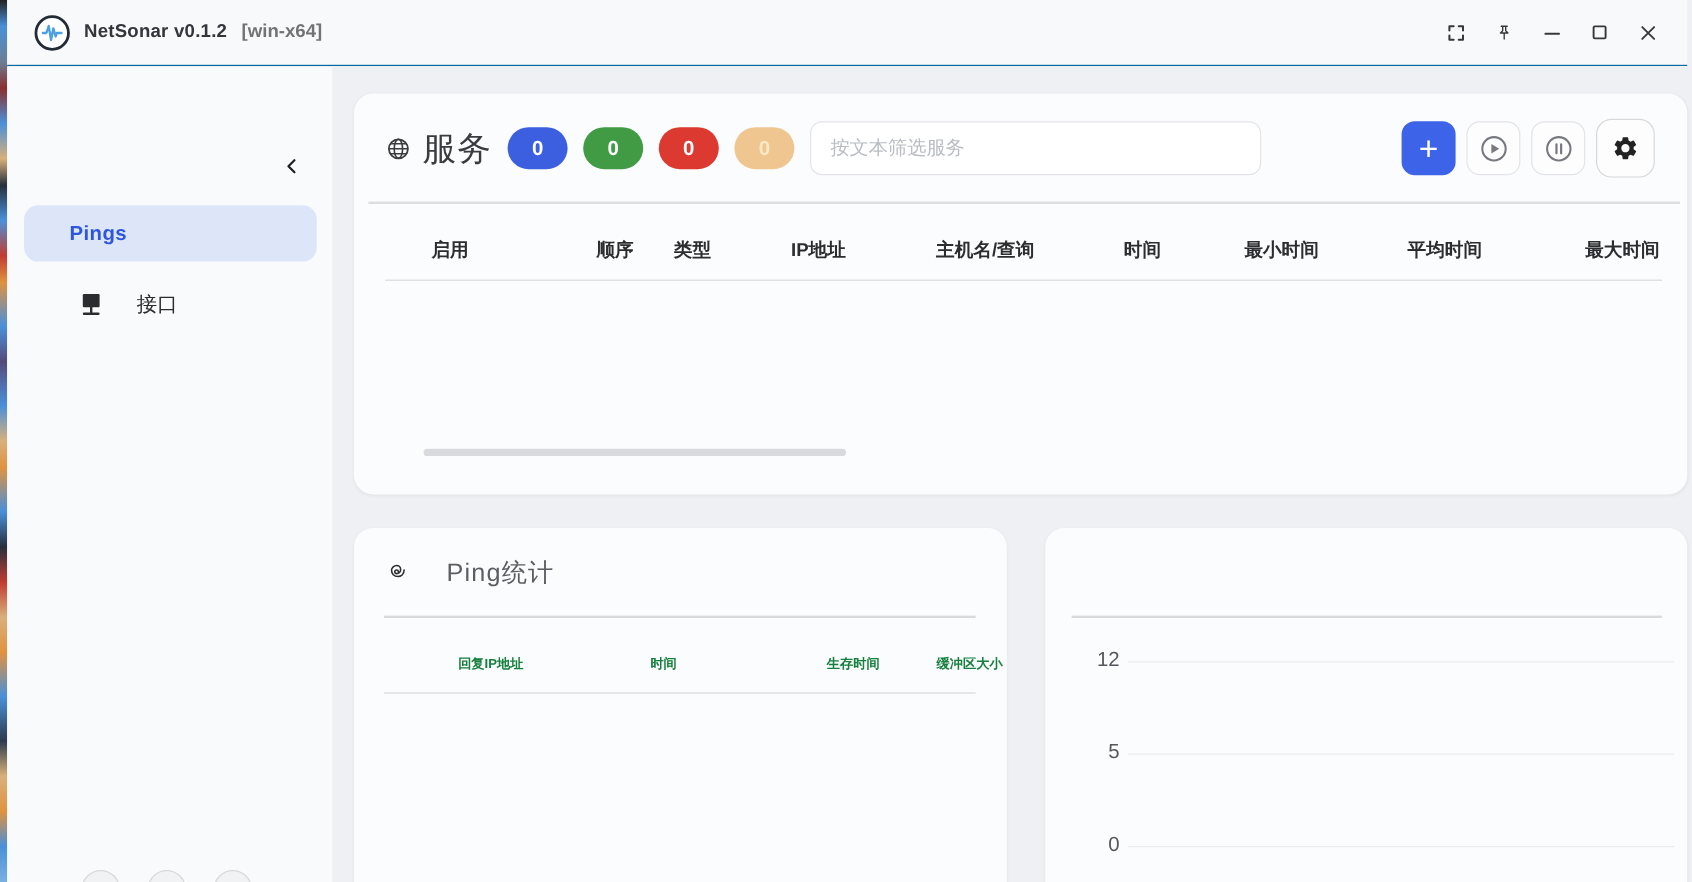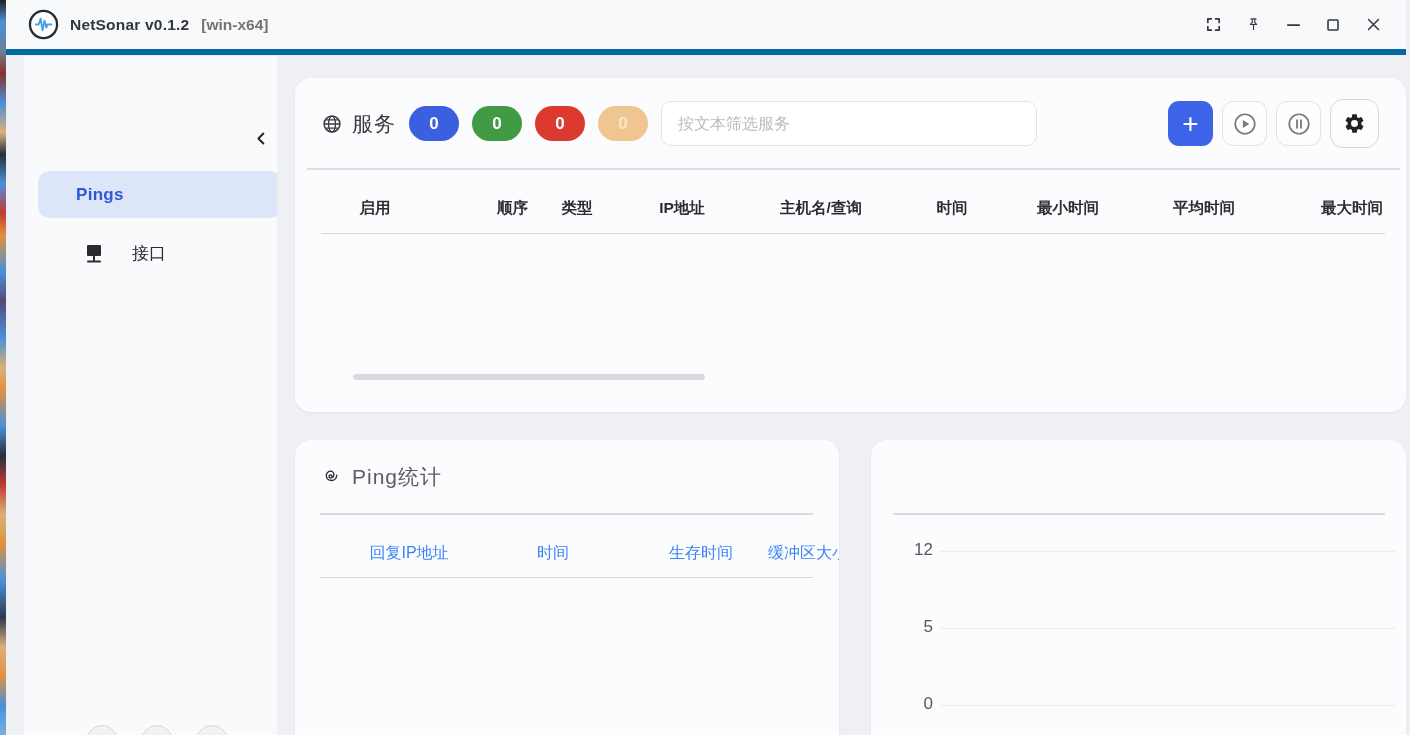--- a/index.html
+++ b/index.html
@@ -16,35 +16,35 @@
       #222 0%,#4a90d9 3%,#6b7f95 7%,#8a2f2f 10%,#4a90d9 14%,#d8b07a 18%,
       #27303d 21%,#4a90d9 25%,#c23b32 29%,#e0923f 32%,#4a90d9 37%,#544a7a 41%,
       #4a90d9 46%,#d8b07a 50%,#e0923f 53%,#4a90d9 58%,#27303d 62%,#c23b32 66%,
       #d8b07a 70%,#e0923f 74%,#4a90d9 79%,#2d3a4d 84%,#d8b07a 88%,#e0923f 92%,
       #4a90d9 96%,#7ab0e0 100%);
   }
 
   
   .titlebar {
     position:absolute; left:6px; top:0; right:4px; height:55px;
-    background:#f8f9fa; border-bottom:6px solid #0369a1;
+    background:#f8f9fa; border-bottom:1px solid #0369a1;
     display:flex; align-items:center;
   }
   .app-logo { width:31px; height:31px; margin-left:22px; flex:0 0 auto; }
   .app-title { margin-left:11px; font-size:15.5px; font-weight:bold; color:#33363b; letter-spacing:.2px; }
   .app-arch  { margin-left:12px; font-size:15.5px; font-weight:bold; color:#737373; }
   .win-controls { margin-left:auto; margin-right:18px; display:flex; align-items:center; gap:10px; }
   .win-btn {
     width:30px; height:30px; display:flex; align-items:center; justify-content:center;
     background:transparent; border:none; cursor:pointer; color:#35383d;
   }
 
   
   .sidebar {
-    position:absolute; left:24px; top:56px; width:271px; bottom:0;
+    position:absolute; left:6px; top:56px; width:271px; bottom:0;
     background:#f8fafc;
   }
   .collapse-btn {
     position:absolute; top:70px; right:22px; width:24px; height:24px;
     background:transparent; border:none; cursor:pointer; color:#222;
     display:flex; align-items:center; justify-content:center;
   }
   .nav-item-active {
     position:absolute; left:14px; right:13px; top:115px; height:47px;
     background:#dde6f8; border-radius:12px;
@@ -71,21 +71,21 @@
     position:absolute; background:#fbfcfd; border-radius:16px;
     box-shadow:0 1px 3px rgba(40,50,70,.06);
   }
   .card-services { left:18px; top:22px; width:1111px; height:334px; overflow:hidden; }
   .card-ping     { left:18px; top:384px; width:544px; height:340px; overflow:hidden; }
   .card-chart    { left:594px; top:384px; width:535px; height:340px; overflow:hidden; }
 
   
   .svc-toolbar { position:absolute; left:0; top:0; right:0; height:91px; display:flex; align-items:center; }
   .svc-icon { width:20px; height:20px; margin-left:27px; color:#3a3c40; flex:0 0 auto; }
-  .svc-title { margin-left:10px; font-size:21px; color:#3a3c40; letter-spacing:1px; }
+  .svc-title { margin-left:10px; font-size:28px; color:#3a3c40; letter-spacing:1px; }
   .badge {
     min-width:50px; height:35px; border-radius:18px; margin-left:13px;
     display:flex; align-items:center; justify-content:center;
     color:#fff; font-size:17px; font-weight:bold;
   }
   .badge-blue  { background:#3c5fe0; }
   .badge-green { background:#419a44; }
   .badge-red   { background:#dc3a31; }
   .badge-tan   { background:#efc690; color:#f8e7c8; }
   .svc-search {
@@ -120,27 +120,27 @@
   .svc-col:nth-child(5){width:166px;} .svc-col:nth-child(6){width:96px;}
   .svc-col:nth-child(7){width:136px;} .svc-col:nth-child(8){width:136px;}
   .svc-col:nth-child(9){width:160px;}
   .svc-header-underline { position:absolute; left:26px; top:155px; width:1064px; height:1px; background:#d8d9dd; }
   .svc-scrollbar {
     position:absolute; left:58px; top:296px; width:352px; height:6px;
     background:#d9dade; border-radius:3px; cursor:grab;
   }
 
   
-  .card-head { position:absolute; left:0; top:0; right:0; height:73px; display:flex; align-items:center; }
+  .card-head { position:absolute; left:0; top:0; right:0; height:73px; display:flex; align-items:center;gap:20px; }
   .card-head-icon { width:19px; height:19px; margin-left:27px; color:#2c2e32; flex:0 0 auto; }
   .card-head-title { margin-left:11px; font-size:21px; color:#5b5d62; letter-spacing:1px; }
   .card-divider { position:absolute; top:73px; height:1.5px; background:#d9dade; }
   .ping-divider1 { left:25px; width:493px; }
   .ping-header-row { position:absolute; left:25px; top:92px; right:-40px; height:42px; display:flex; align-items:center; }
-  .ping-col { text-align:center; font-weight:normal; font-size:16px; color:#3b82f6; flex:0 0 auto; cursor:pointer; }
+  .ping-col { text-align:center; font-weight:bold; font-size:11px; color:#15803d; flex:0 0 auto; cursor:pointer; }
   .ping-col:nth-child(1){width:178px;} .ping-col:nth-child(2){width:110px;}
   .ping-col:nth-child(3){width:125px;text-align:right;} .ping-col:nth-child(4){width:150px;}
   .ping-header-underline { position:absolute; left:25px; top:137px; width:493px; height:1px; background:#d8d9dd; }
 
   
   .chart-divider { left:22px; width:492px; }
   .chart-area { position:absolute; left:0; top:73px; right:0; bottom:0; }
   .gridline { position:absolute; left:69px; width:455px; height:1px; background:#ececea; }
   .ytick { position:absolute; width:40px; text-align:right; font-size:17px; color:#55575c; right:auto; }
 </style>

